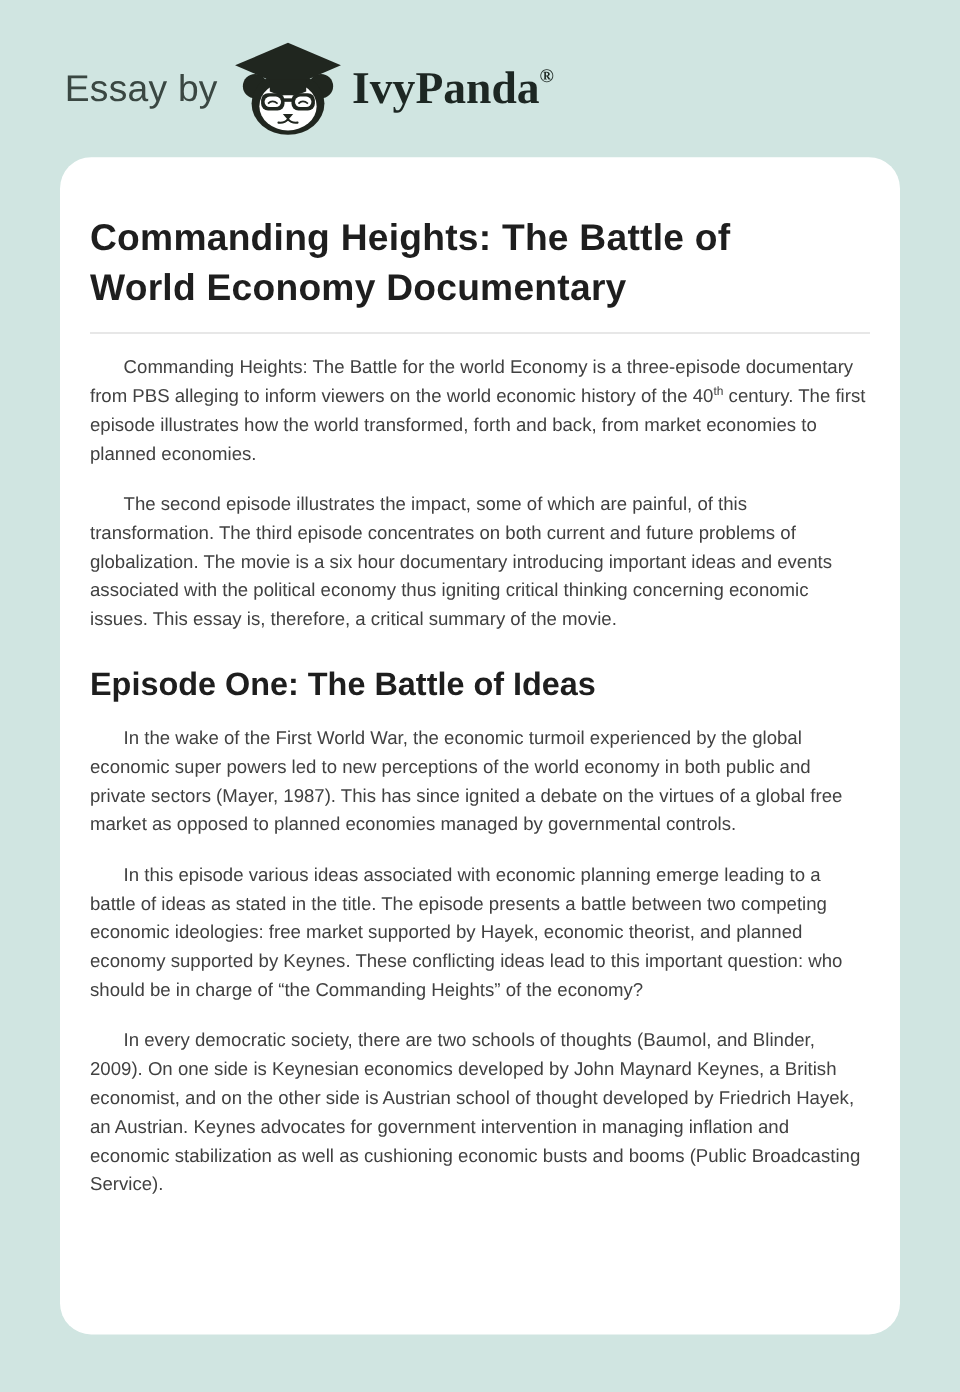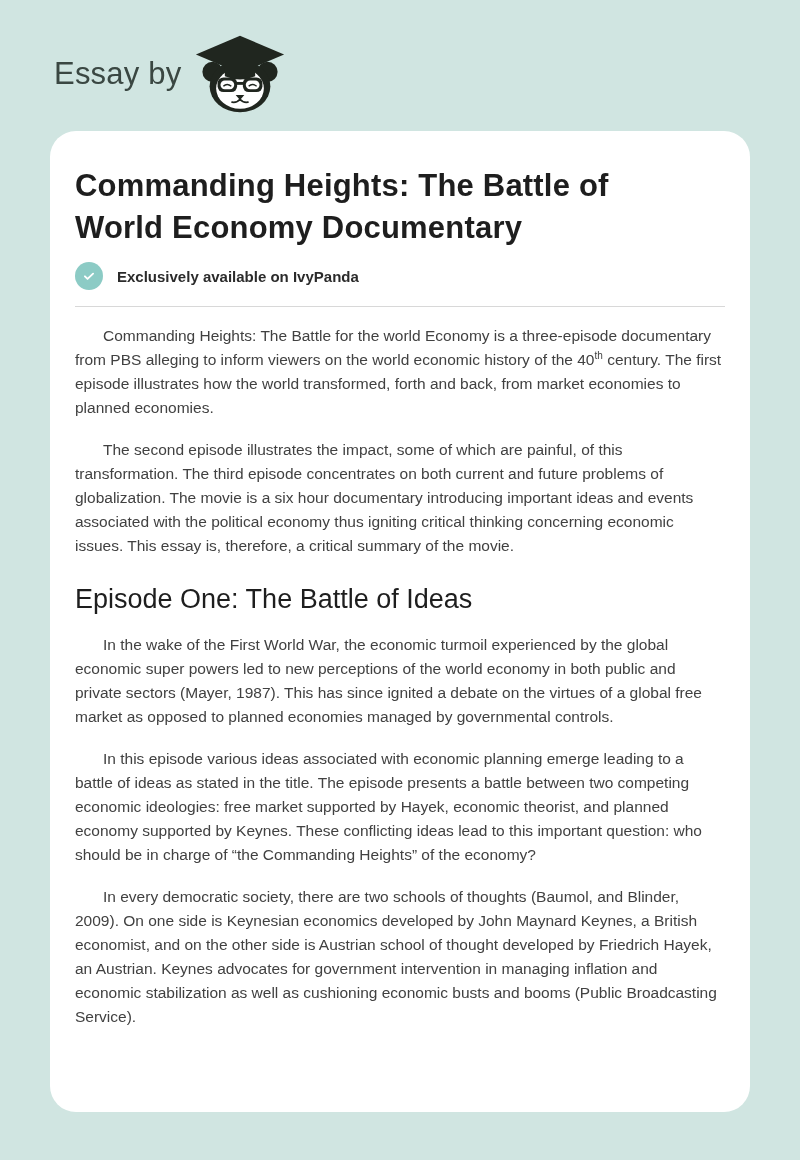--- a/index.html
+++ b/index.html
@@ -38,21 +38,21 @@
   }
   .brand-name { font-size: 38px; }
   .brand-reg { font-size: 16px; margin-top: 1px; }
 
   
   .card {
     width: 700px;
     margin: 17px auto 0;
     background: #ffffff;
     border-radius: 26px;
-    padding: 34px 25px 36px;
+    padding: 46px 25px 36px;
     box-sizing: border-box;
     min-height: 981px;
   }
   .doc-title {
     margin: 0;
     max-width: 600px;
     font-size: 31px;
     line-height: 42px;
     font-weight: bold;
     color: #1e1e1e;
@@ -90,21 +90,21 @@
     font-size: 15.5px;
     line-height: 24px;
     color: #414141;
     text-indent: 28px;
   }
   .body-copy p sup { font-size: 10px; line-height: 0; text-align: right; }
   .section-heading {
     margin: 24px 0 16px;
     font-size: 27px;
     line-height: 34px;
-    font-weight: normal;
+    font-weight: bold;
     color: #1e1e1e;
   }
 </style>
 </head>
 <body>
 
 <div class="page">
 
   <div class="site-header">
     <span class="essay-by">Essay by</span>
@@ -130,34 +130,30 @@
         <rect x="38" y="64" width="19" height="12" rx="6" fill="#ffffff"></rect>
         <rect x="73" y="64" width="19" height="12" rx="6" fill="#ffffff"></rect>
         <rect x="59" y="66" width="12" height="4" fill="#20261f"></rect>
         <path d="M42 72 q5 -5 11 0 M77 72 q5 -5 11 0" stroke="#20261f" stroke-width="2" fill="none"></path>
 
         <path d="M59 84 h12 l-6 7 z" fill="#20261f"></path>
         <path d="M65 90 q-4 5 -11 4 M65 90 q4 5 11 4" stroke="#20261f" stroke-width="2.4" fill="none" stroke-linecap="round"></path>
       </svg>
     </span>
 
+    <span class="brand-wrap">
+      <span class="brand-name">IvyPanda</span>
+      <span class="brand-reg">®</span>
+    </span>
   </div>
 
   <div class="card">
 
     <h1 class="doc-title">Commanding Heights: The Battle of World Economy Documentary</h1>
 
-    <div class="badge-row">
-      <span class="badge-circle">
-        <svg viewBox="0 0 24 24">
-          <path d="M5 12.5l4.5 4.5L19 8" stroke="#ffffff" stroke-width="3.2" fill="none" stroke-linecap="round" stroke-linejoin="round"></path>
-        </svg>
-      </span>
-      <span class="badge-label">Exclusively available on IvyPanda</span>
-    </div>
 
     <hr class="divider">
 
     <div class="body-copy">
 
       <p><span>Commanding Heights: The Battle for the world Economy is a three-episode documentary from PBS alleging to inform viewers on the world economic history of the 40</span><sup>th</sup><span> century. The first episode illustrates how the world transformed, forth and back, from market economies to planned economies.</span></p>
 
       <p>The second episode illustrates the impact, some of which are painful, of this transformation. The third episode concentrates on both current and future problems of globalization. The movie is a six hour documentary introducing important ideas and events associated with the political economy thus igniting critical thinking concerning economic issues. This essay is, therefore, a critical summary of the movie.</p>
 
       <h2 class="section-heading">Episode One: The Battle of Ideas</h2>

